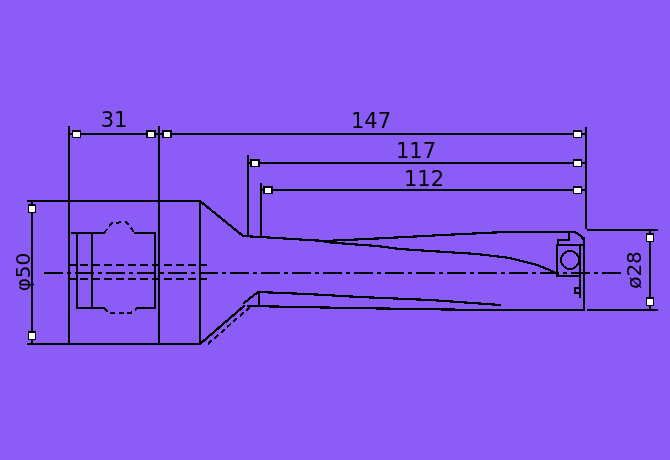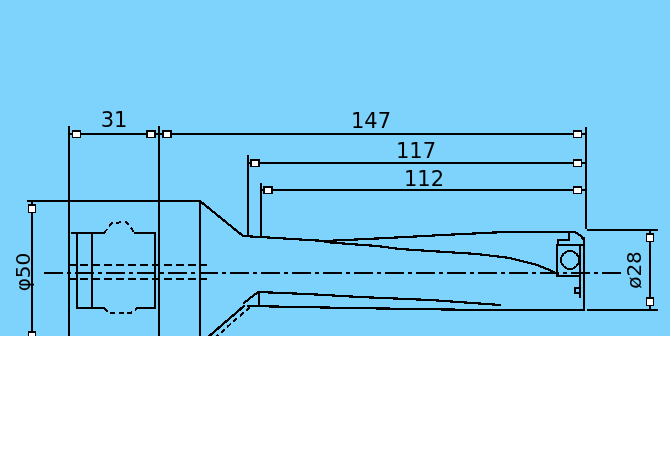--- a/index.html
+++ b/index.html
@@ -1,19 +1,19 @@
 <!DOCTYPE html>
 <html><head>
 <meta charset="utf-8">
 <style>
   html,body{margin:0;padding:0;background:#ffffff;}
   .canvas{
     position:relative;
-    width:670px;height:336px;
-    background:#7dd3fc;
+    width:670px;height:460px;
+    background:#8b5cf6;
     overflow:hidden;
     font-family:"DejaVu Sans", sans-serif;
   }
   svg{display:block;}
   text{
     font-family:"DejaVu Sans", sans-serif;
     fill:#000000;
   }
   .dim-text{font-size:21px;}
   .dim-text-rot{font-size:20px;}

